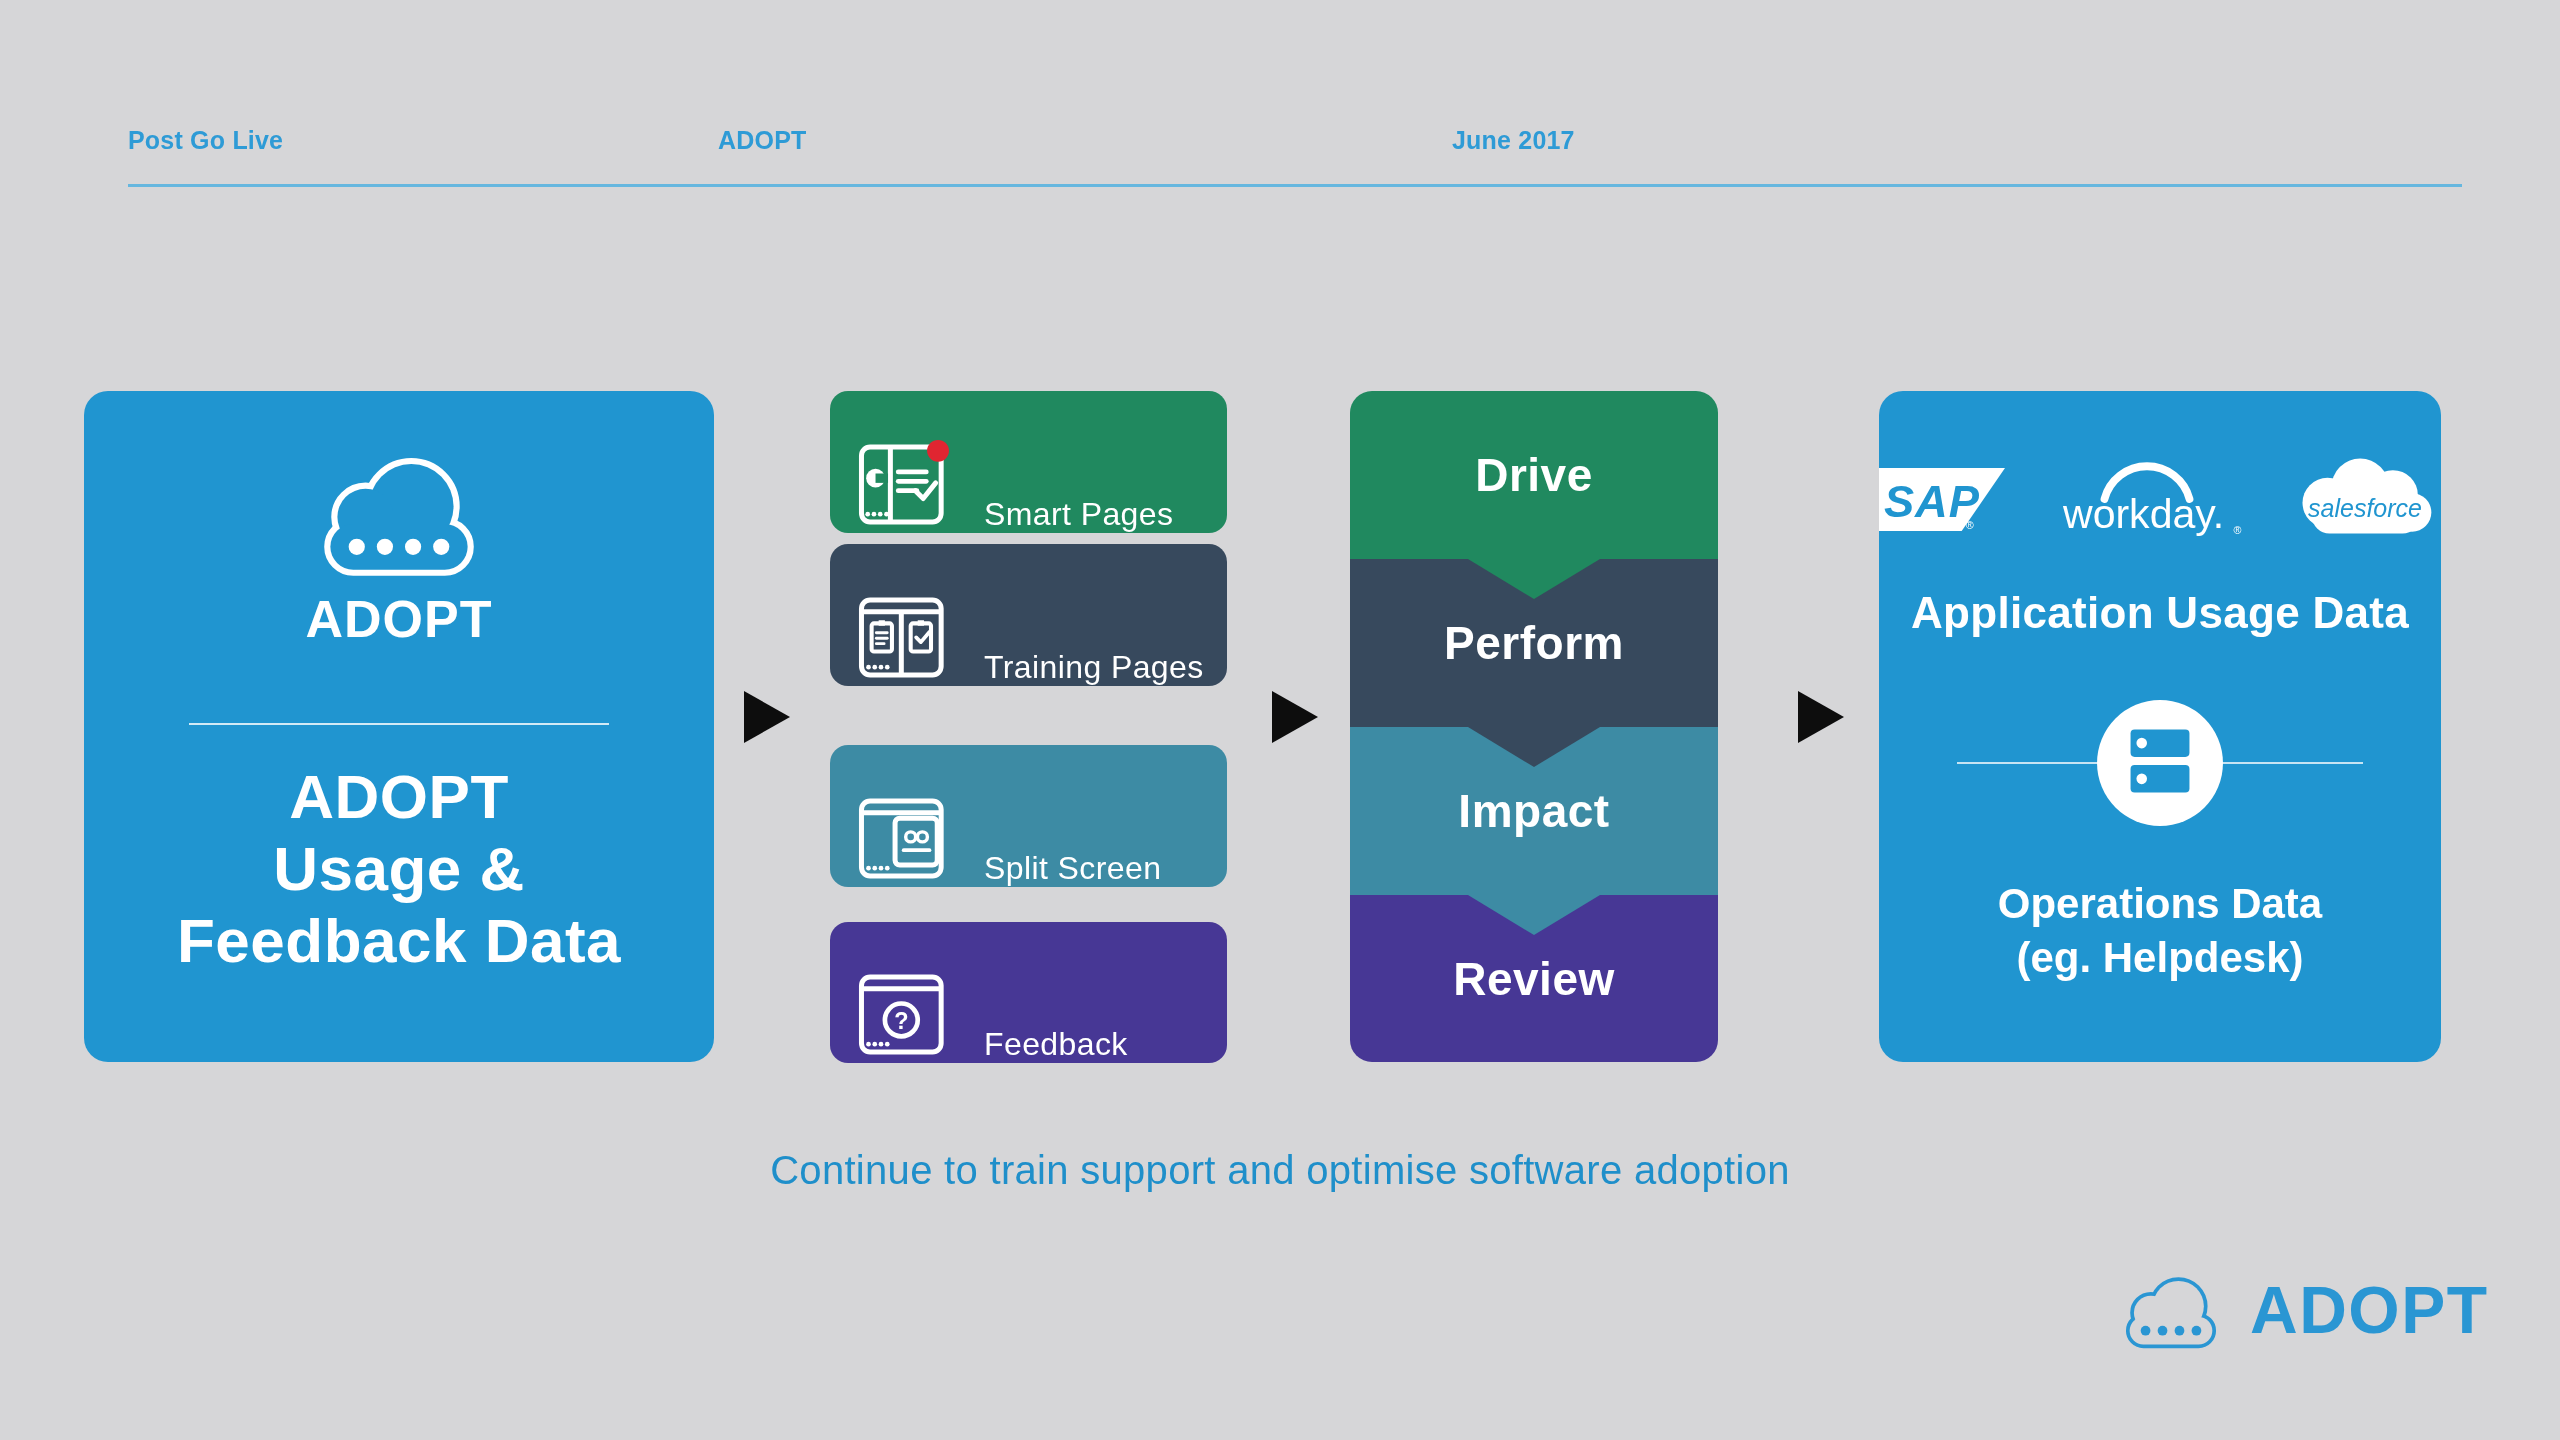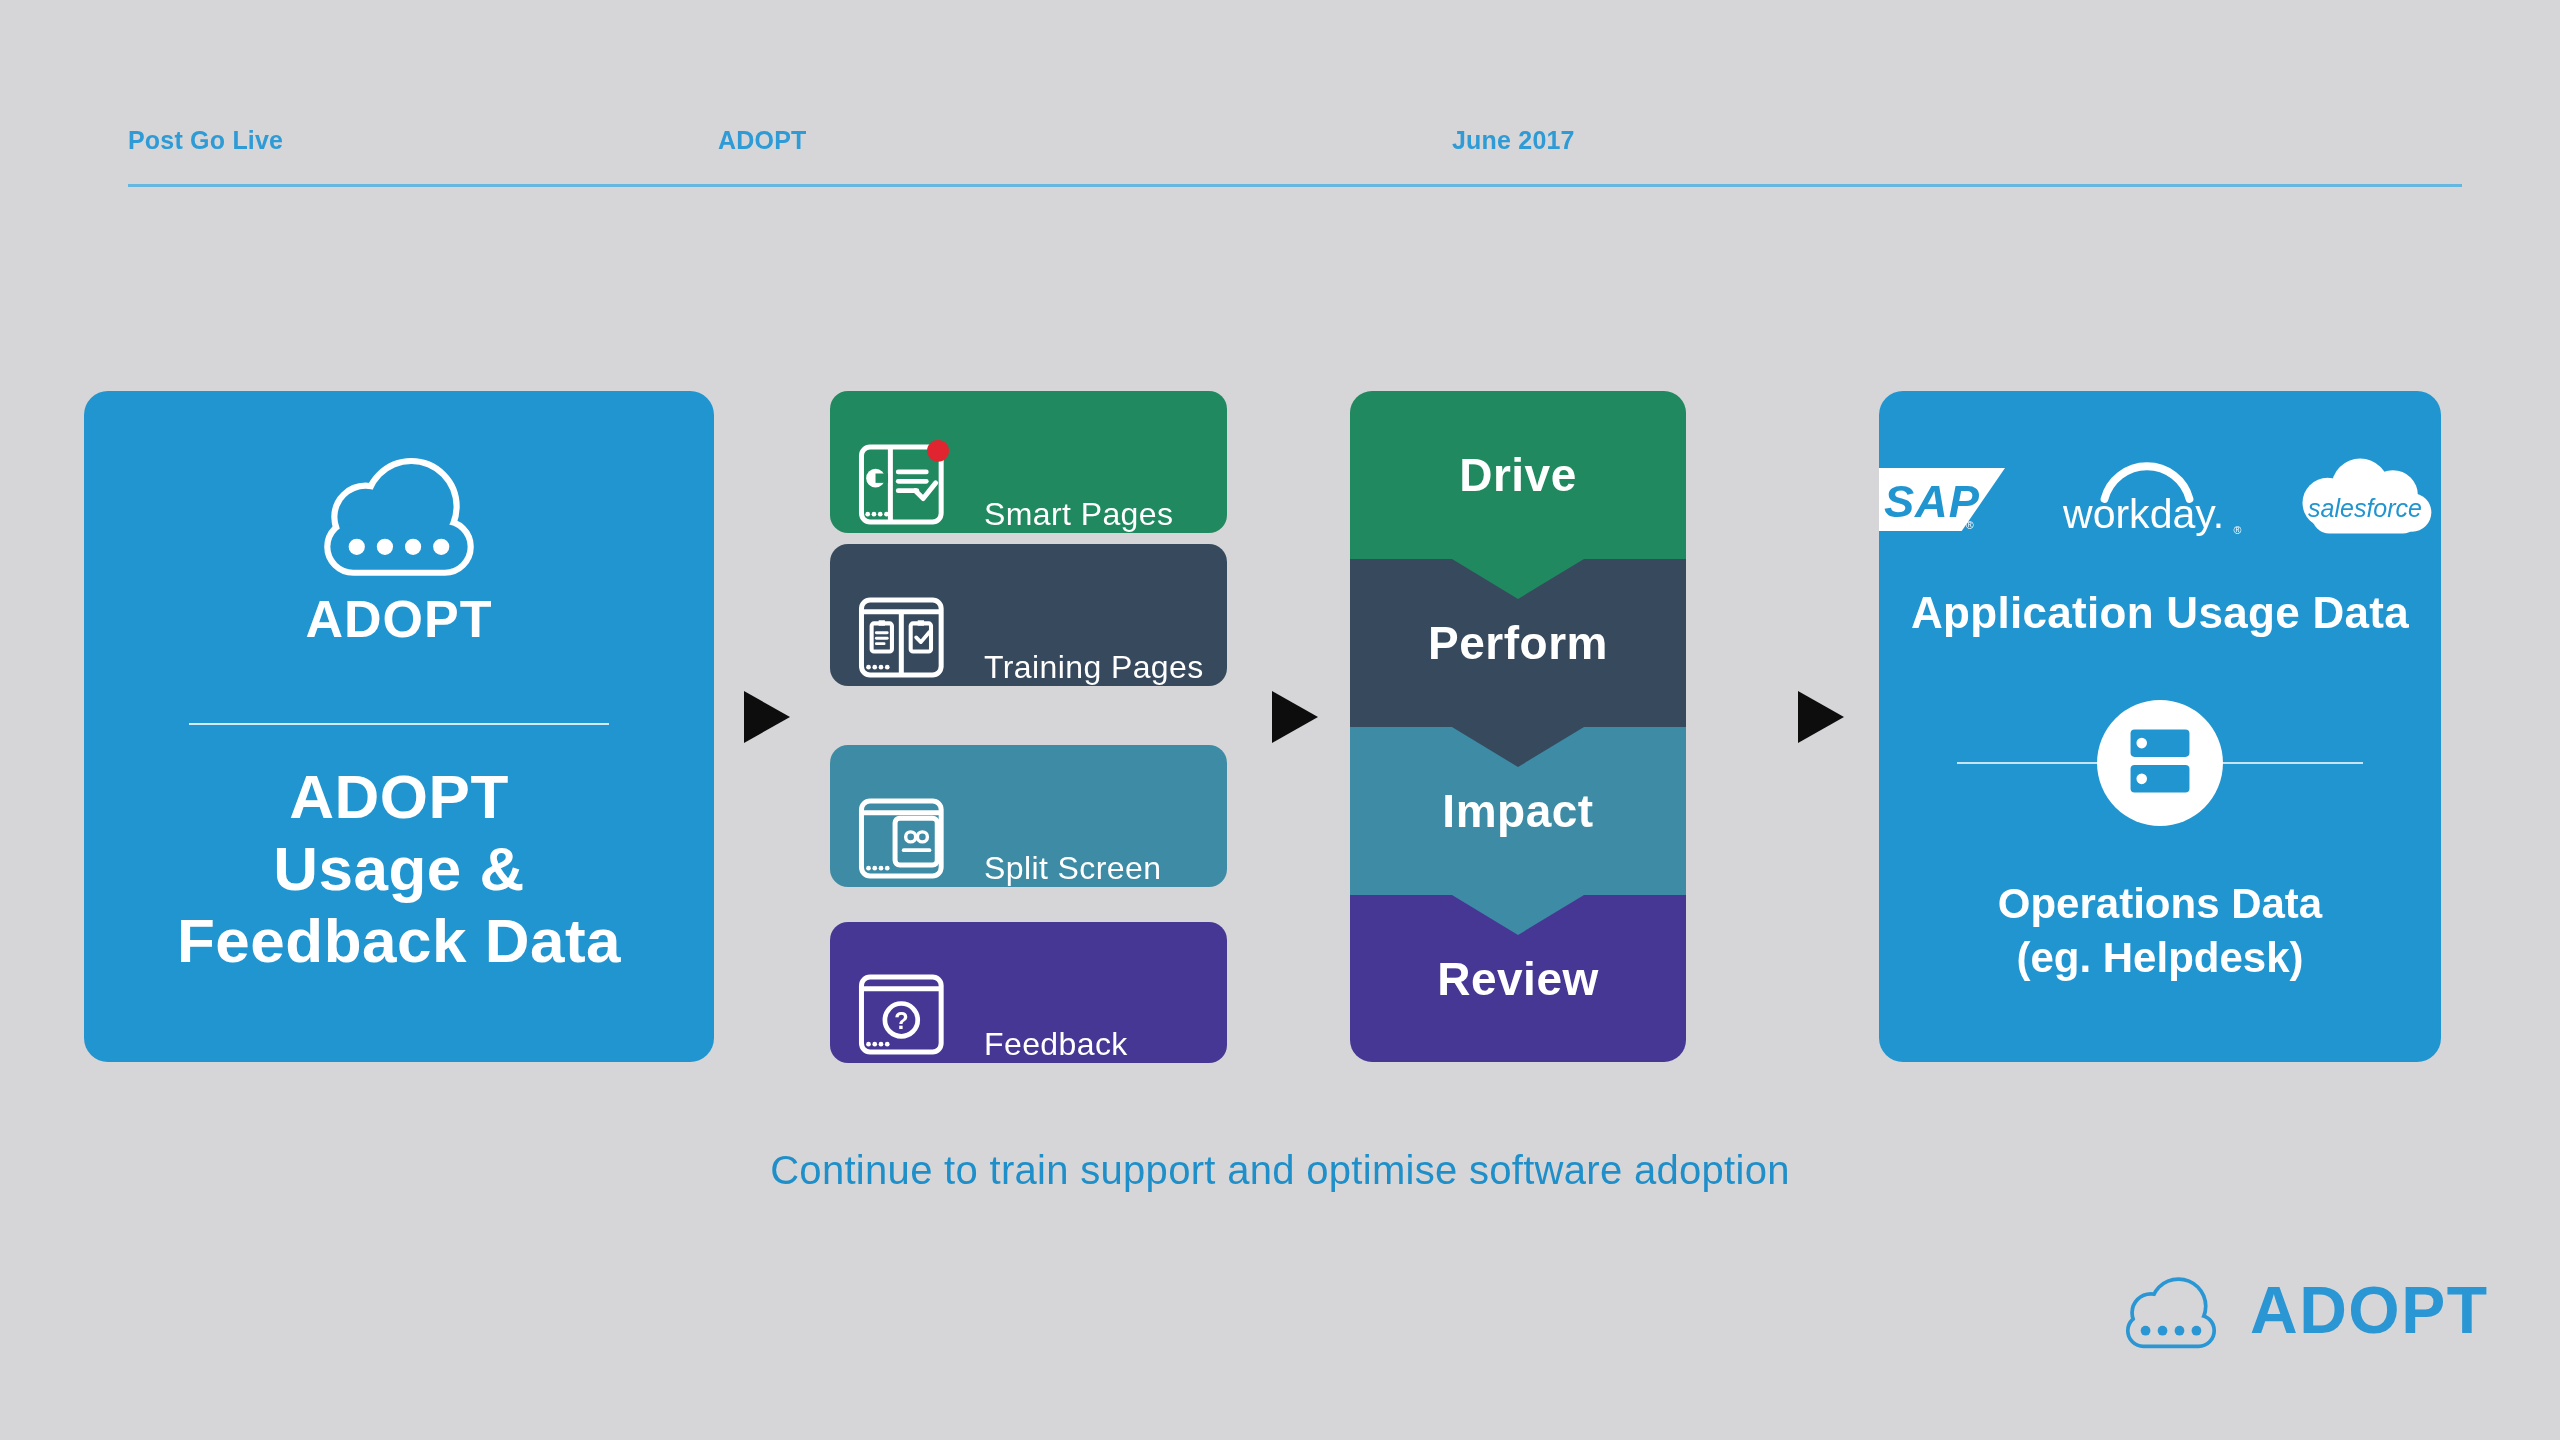--- a/index.html
+++ b/index.html
@@ -29,21 +29,21 @@
   .f-split{top:745px;background:var(--teal);}
   .f-feedback{top:922px;height:141px;background:var(--purple);}
   .feature .f-label{font-size:32px;font-weight:400;letter-spacing:.4px;}
   .feature svg{width:100px;height:94px;flex:none;}
   
   .arrow{position:absolute;width:0;height:0;border-top:26px solid transparent;border-bottom:26px solid transparent;border-left:46px solid var(--black);}
   .arrow-1{left:744px;top:691px;}
   .arrow-2{left:1272px;top:691px;}
   .arrow-3{left:1798px;top:691px;}
   
-  .stack{position:absolute;left:1350px;top:391px;width:336px;height:671px;border-radius:22px;overflow:hidden;}
+  .stack{position:absolute;left:1350px;top:391px;width:368px;height:671px;border-radius:22px;overflow:hidden;}
   .stage{position:relative;width:100%;height:168px;text-align:center;color:#fff;font-size:46px;font-weight:bold;line-height:168px;letter-spacing:.5px;}
   .stage:nth-child(1){z-index:4;background:var(--green);}
   .stage:nth-child(2){z-index:3;background:var(--navy);}
   .stage:nth-child(3){z-index:2;background:var(--teal);}
   .stage:nth-child(4){z-index:1;height:167px;background:var(--purple);}
   .stage:not(:last-child)::after{
     content:"";position:absolute;bottom:-40px;left:50%;transform:translateX(-50%);
     width:0;height:0;border-left:66px solid transparent;border-right:66px solid transparent;
     border-top-width:40px;border-top-style:solid;
   }

